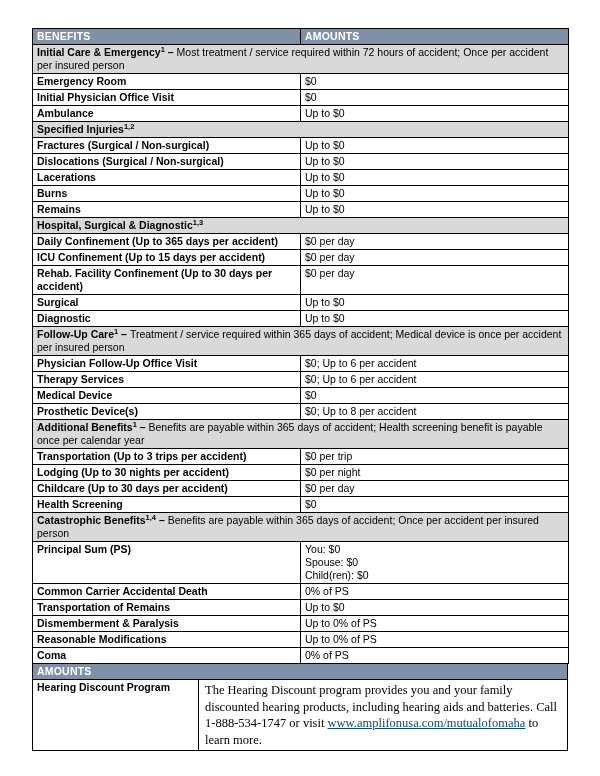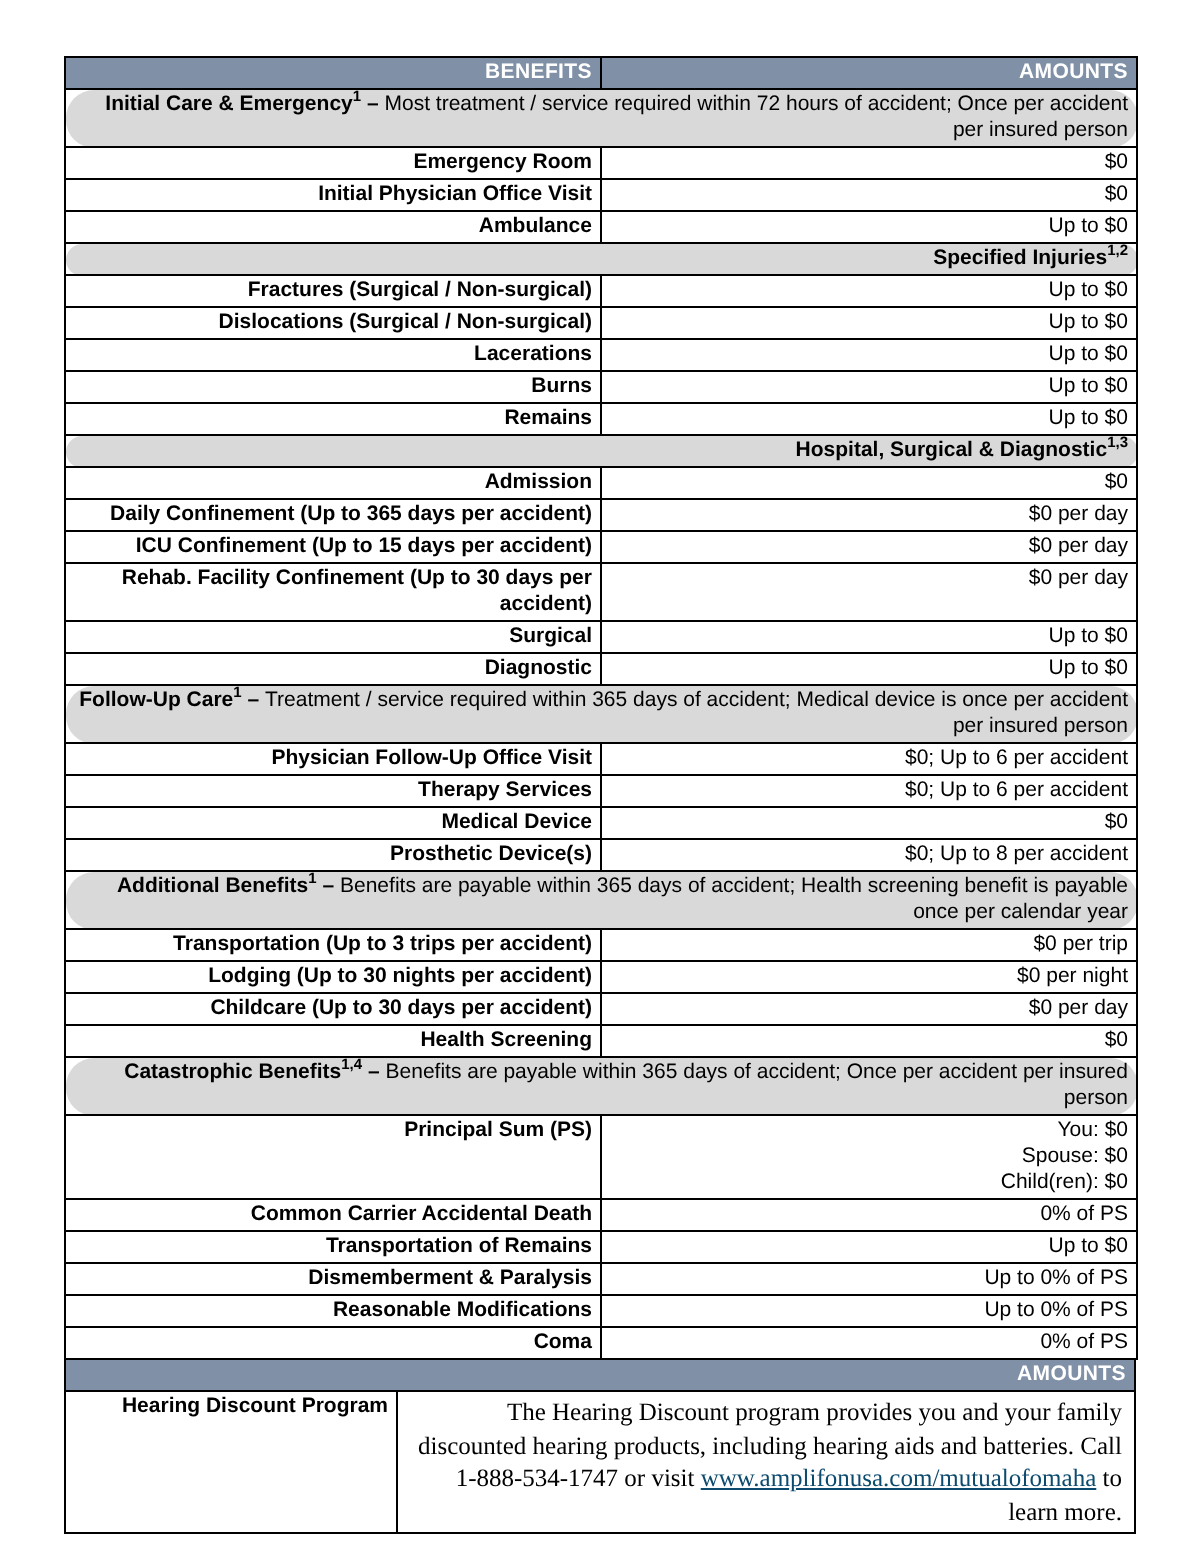--- a/index.html
+++ b/index.html
@@ -5,36 +5,36 @@
   html, body { margin: 0; padding: 0; }
   body {
     width: 600px;
     height: 776px;
     background: #ffffff;
     color: #000;
     font-family: "Liberation Sans", sans-serif;
   }
   .page { padding: 28px 32px 0 32px; }
 
-  table { border-collapse: collapse; width: 536px; table-layout: fixed; text-align: right; }
+  table { border-collapse: collapse; width: 536px; table-layout: fixed; }
   td {
     border: 1px solid #000;
     vertical-align: top;
     font-size: 10.5px;
     line-height: 13px;
     padding: 1px 4px;
     word-wrap: break-word;
   }
   tr.hdr td {
     background: #7f90a7;
     color: #fff;
     font-weight: bold;
     letter-spacing: 0.2px;
   }
-  tr.section td { background: #d9d9d9; border-radius: 14px; }
+  tr.section td { background: #d9d9d9; }
   .sec-title { font-weight: bold; }
   td.benefit { font-weight: bold; margin-left: 14px; }
   sup { font-size: 7.5px; line-height: 0; }
 
   .services-table { margin-top: -1px; }
   .svc-c1 { width: 166px; }
   .svc-name { font-weight: bold; }
   .svc-text {
     font-family: "Liberation Serif", serif;
     font-size: 12.5px;
@@ -107,26 +107,20 @@
           </td>
         </tr>
         <tr>
           <td class="benefit">Remains</td>
           <td>
             <div>Up to $0</div>
           </td>
         </tr>
         <tr class="section">
           <td colspan="2"><span class="sec-title">Hospital, Surgical &amp; Diagnostic</span><sup class="sec-title">1,3</sup></td>
-        </tr>
-        <tr>
-          <td class="benefit">Admission</td>
-          <td>
-            <div>$0</div>
-          </td>
         </tr>
         <tr>
           <td class="benefit">Daily Confinement (Up to 365 days per accident)</td>
           <td>
             <div>$0 per day</div>
           </td>
         </tr>
         <tr>
           <td class="benefit">ICU Confinement (Up to 15 days per accident)</td>
           <td>

